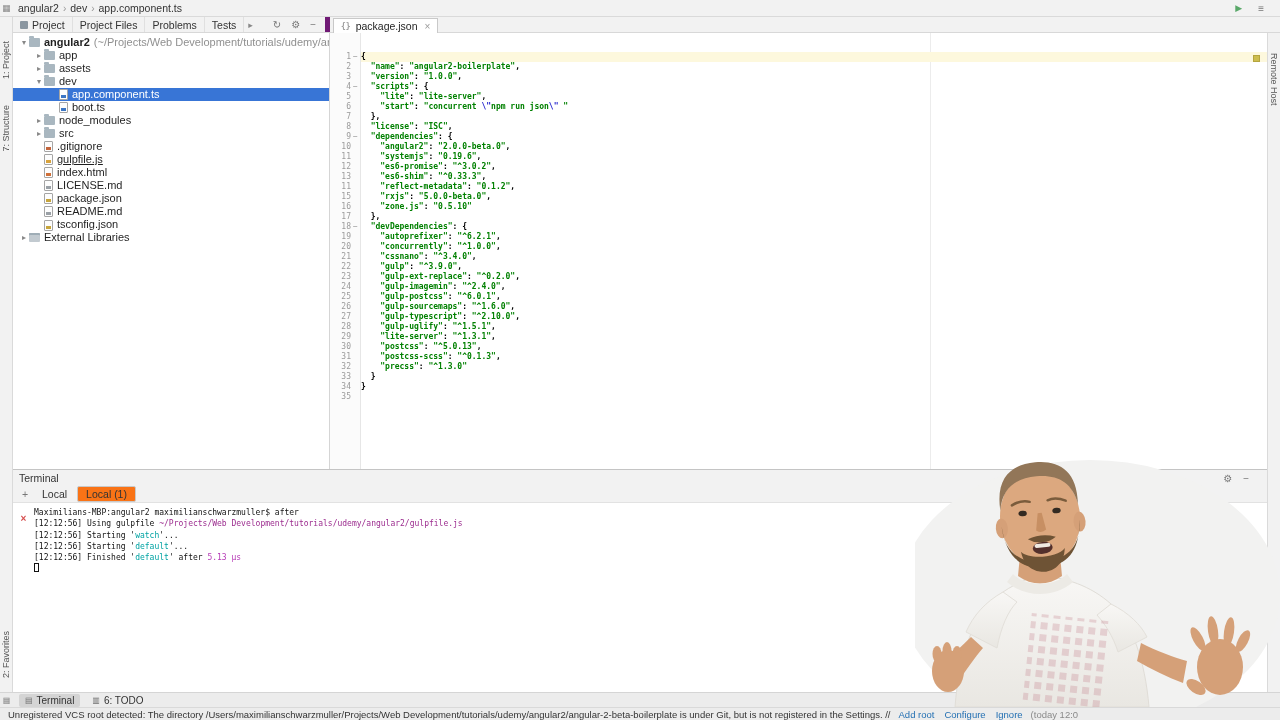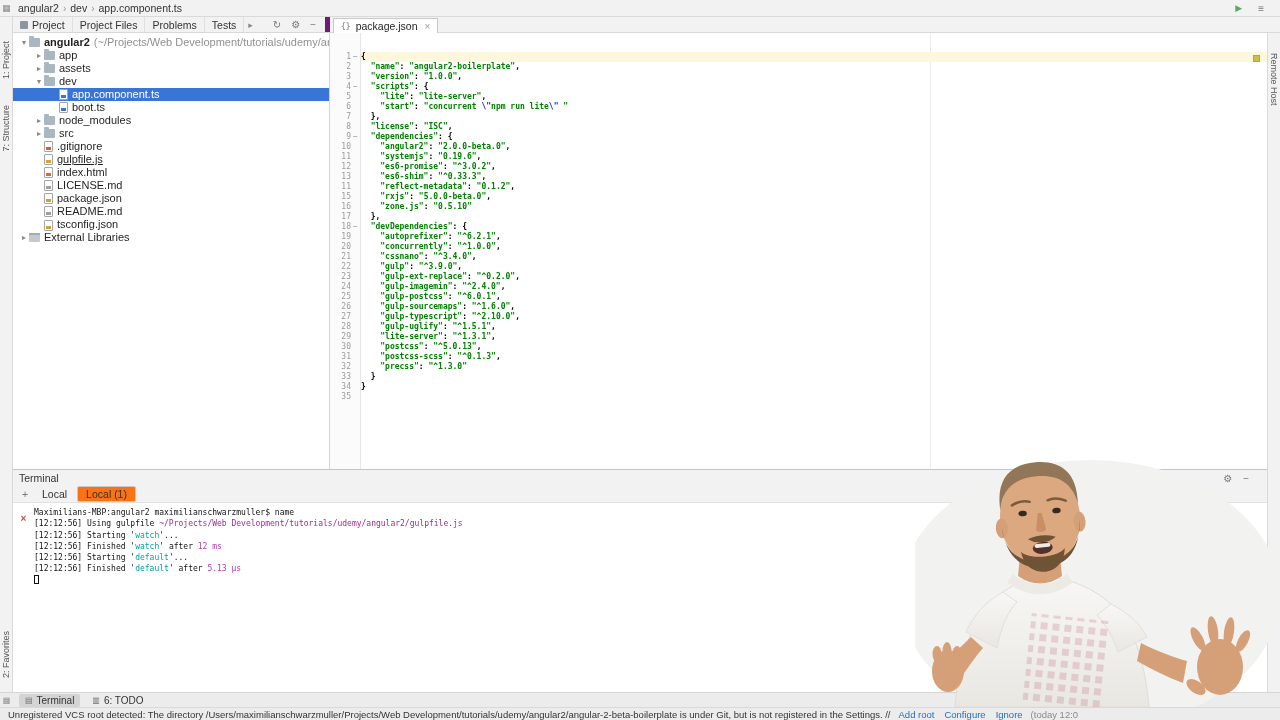--- a/index.html
+++ b/index.html
@@ -393,21 +393,21 @@
           <span class="gfold"></span>
         </div>
       </div>
     <div class="codewrap" id="code">
       <div class="margin-guide"></div>
     <div class="cl caret"><span class="tk-p">{</span></div>
         <div class="cl"><span class="tk-p">  </span><span class="tk-k">"name"</span><span class="tk-p">: </span><span class="tk-s">"angular2-boilerplate"</span><span class="tk-p">,</span></div>
         <div class="cl"><span class="tk-p">  </span><span class="tk-k">"version"</span><span class="tk-p">: </span><span class="tk-s">"1.0.0"</span><span class="tk-p">,</span></div>
         <div class="cl"><span class="tk-p">  </span><span class="tk-k">"scripts"</span><span class="tk-p">: {</span></div>
         <div class="cl"><span class="tk-p">    </span><span class="tk-k">"lite"</span><span class="tk-p">: </span><span class="tk-s">"lite-server"</span><span class="tk-p">,</span></div>
-        <div class="cl"><span class="tk-p">    </span><span class="tk-k">"start"</span><span class="tk-p">: </span><span class="tk-s">"concurrent </span><span class="tk-e">\"</span><span class="tk-s">npm run lite</span><span class="tk-e">\"</span><span class="tk-s"> "</span></div>
+        <div class="cl"><span class="tk-p">    </span><span class="tk-k">"start"</span><span class="tk-p">: </span><span class="tk-s">"concurrent </span><span class="tk-e">\"</span><span class="tk-s">npm run json</span><span class="tk-e">\"</span><span class="tk-s"> "</span></div>
         <div class="cl"><span class="tk-p">  },</span></div>
         <div class="cl"><span class="tk-p">  </span><span class="tk-k">"license"</span><span class="tk-p">: </span><span class="tk-s">"ISC"</span><span class="tk-p">,</span></div>
         <div class="cl"><span class="tk-p">  </span><span class="tk-k">"dependencies"</span><span class="tk-p">: {</span></div>
         <div class="cl"><span class="tk-p">    </span><span class="tk-k">"angular2"</span><span class="tk-p">: </span><span class="tk-s">"2.0.0-beta.0"</span><span class="tk-p">,</span></div>
         <div class="cl"><span class="tk-p">    </span><span class="tk-k">"systemjs"</span><span class="tk-p">: </span><span class="tk-s">"0.19.6"</span><span class="tk-p">,</span></div>
         <div class="cl"><span class="tk-p">    </span><span class="tk-k">"es6-promise"</span><span class="tk-p">: </span><span class="tk-s">"^3.0.2"</span><span class="tk-p">,</span></div>
         <div class="cl"><span class="tk-p">    </span><span class="tk-k">"es6-shim"</span><span class="tk-p">: </span><span class="tk-s">"^0.33.3"</span><span class="tk-p">,</span></div>
         <div class="cl"><span class="tk-p">    </span><span class="tk-k">"reflect-metadata"</span><span class="tk-p">: </span><span class="tk-s">"0.1.2"</span><span class="tk-p">,</span></div>
         <div class="cl"><span class="tk-p">    </span><span class="tk-k">"rxjs"</span><span class="tk-p">: </span><span class="tk-s">"5.0.0-beta.0"</span><span class="tk-p">,</span></div>
         <div class="cl"><span class="tk-p">    </span><span class="tk-k">"zone.js"</span><span class="tk-p">: </span><span class="tk-s">"0.5.10"</span></div>
@@ -446,24 +446,23 @@
       <span class="term-plus">+</span>
 
     <span class="term-tab">Local</span>
         <span class="term-tab act">Local (1)</span>
       </div>
     <div class="term-body">
       <div class="term-toolbar">
         <span class="stop-ico">×</span>
       </div>
       <div class="term-out" id="term-out">
-          <div class="tml"><span class="tm-o">Maximilians-MBP:angular2 maximilianschwarzmuller$ name</span></div>
+          <div class="tml"><span class="tm-o">Maximilians-MBP:angular2 maximilianschwarzmuller$ after</span></div>
           <div class="tml"><span class="tm-o">[12:12:56] Using gulpfile </span><span class="tm-pth">~/Projects/Web Development/tutorials/udemy/angular2/gulpfile.js</span></div>
           <div class="tml"><span class="tm-o">[12:12:56] Starting '</span><span class="tm-c">watch</span><span class="tm-o">'...</span></div>
-          <div class="tml"><span class="tm-o">[12:12:56] Finished '</span><span class="tm-c">watch</span><span class="tm-o">' after </span><span class="tm-m">12 ms</span></div>
           <div class="tml"><span class="tm-o">[12:12:56] Starting '</span><span class="tm-c">default</span><span class="tm-o">'...</span></div>
           <div class="tml"><span class="tm-o">[12:12:56] Finished '</span><span class="tm-c">default</span><span class="tm-o">' after </span><span class="tm-m">5.13 μs</span></div>
           <div class="tml"><span class="cursor"></span></div>
         </div>
     </div>
   </div>
 
   <div class="bbar">
     <span class="corner">▦</span>
     <span class="bbtn act">

